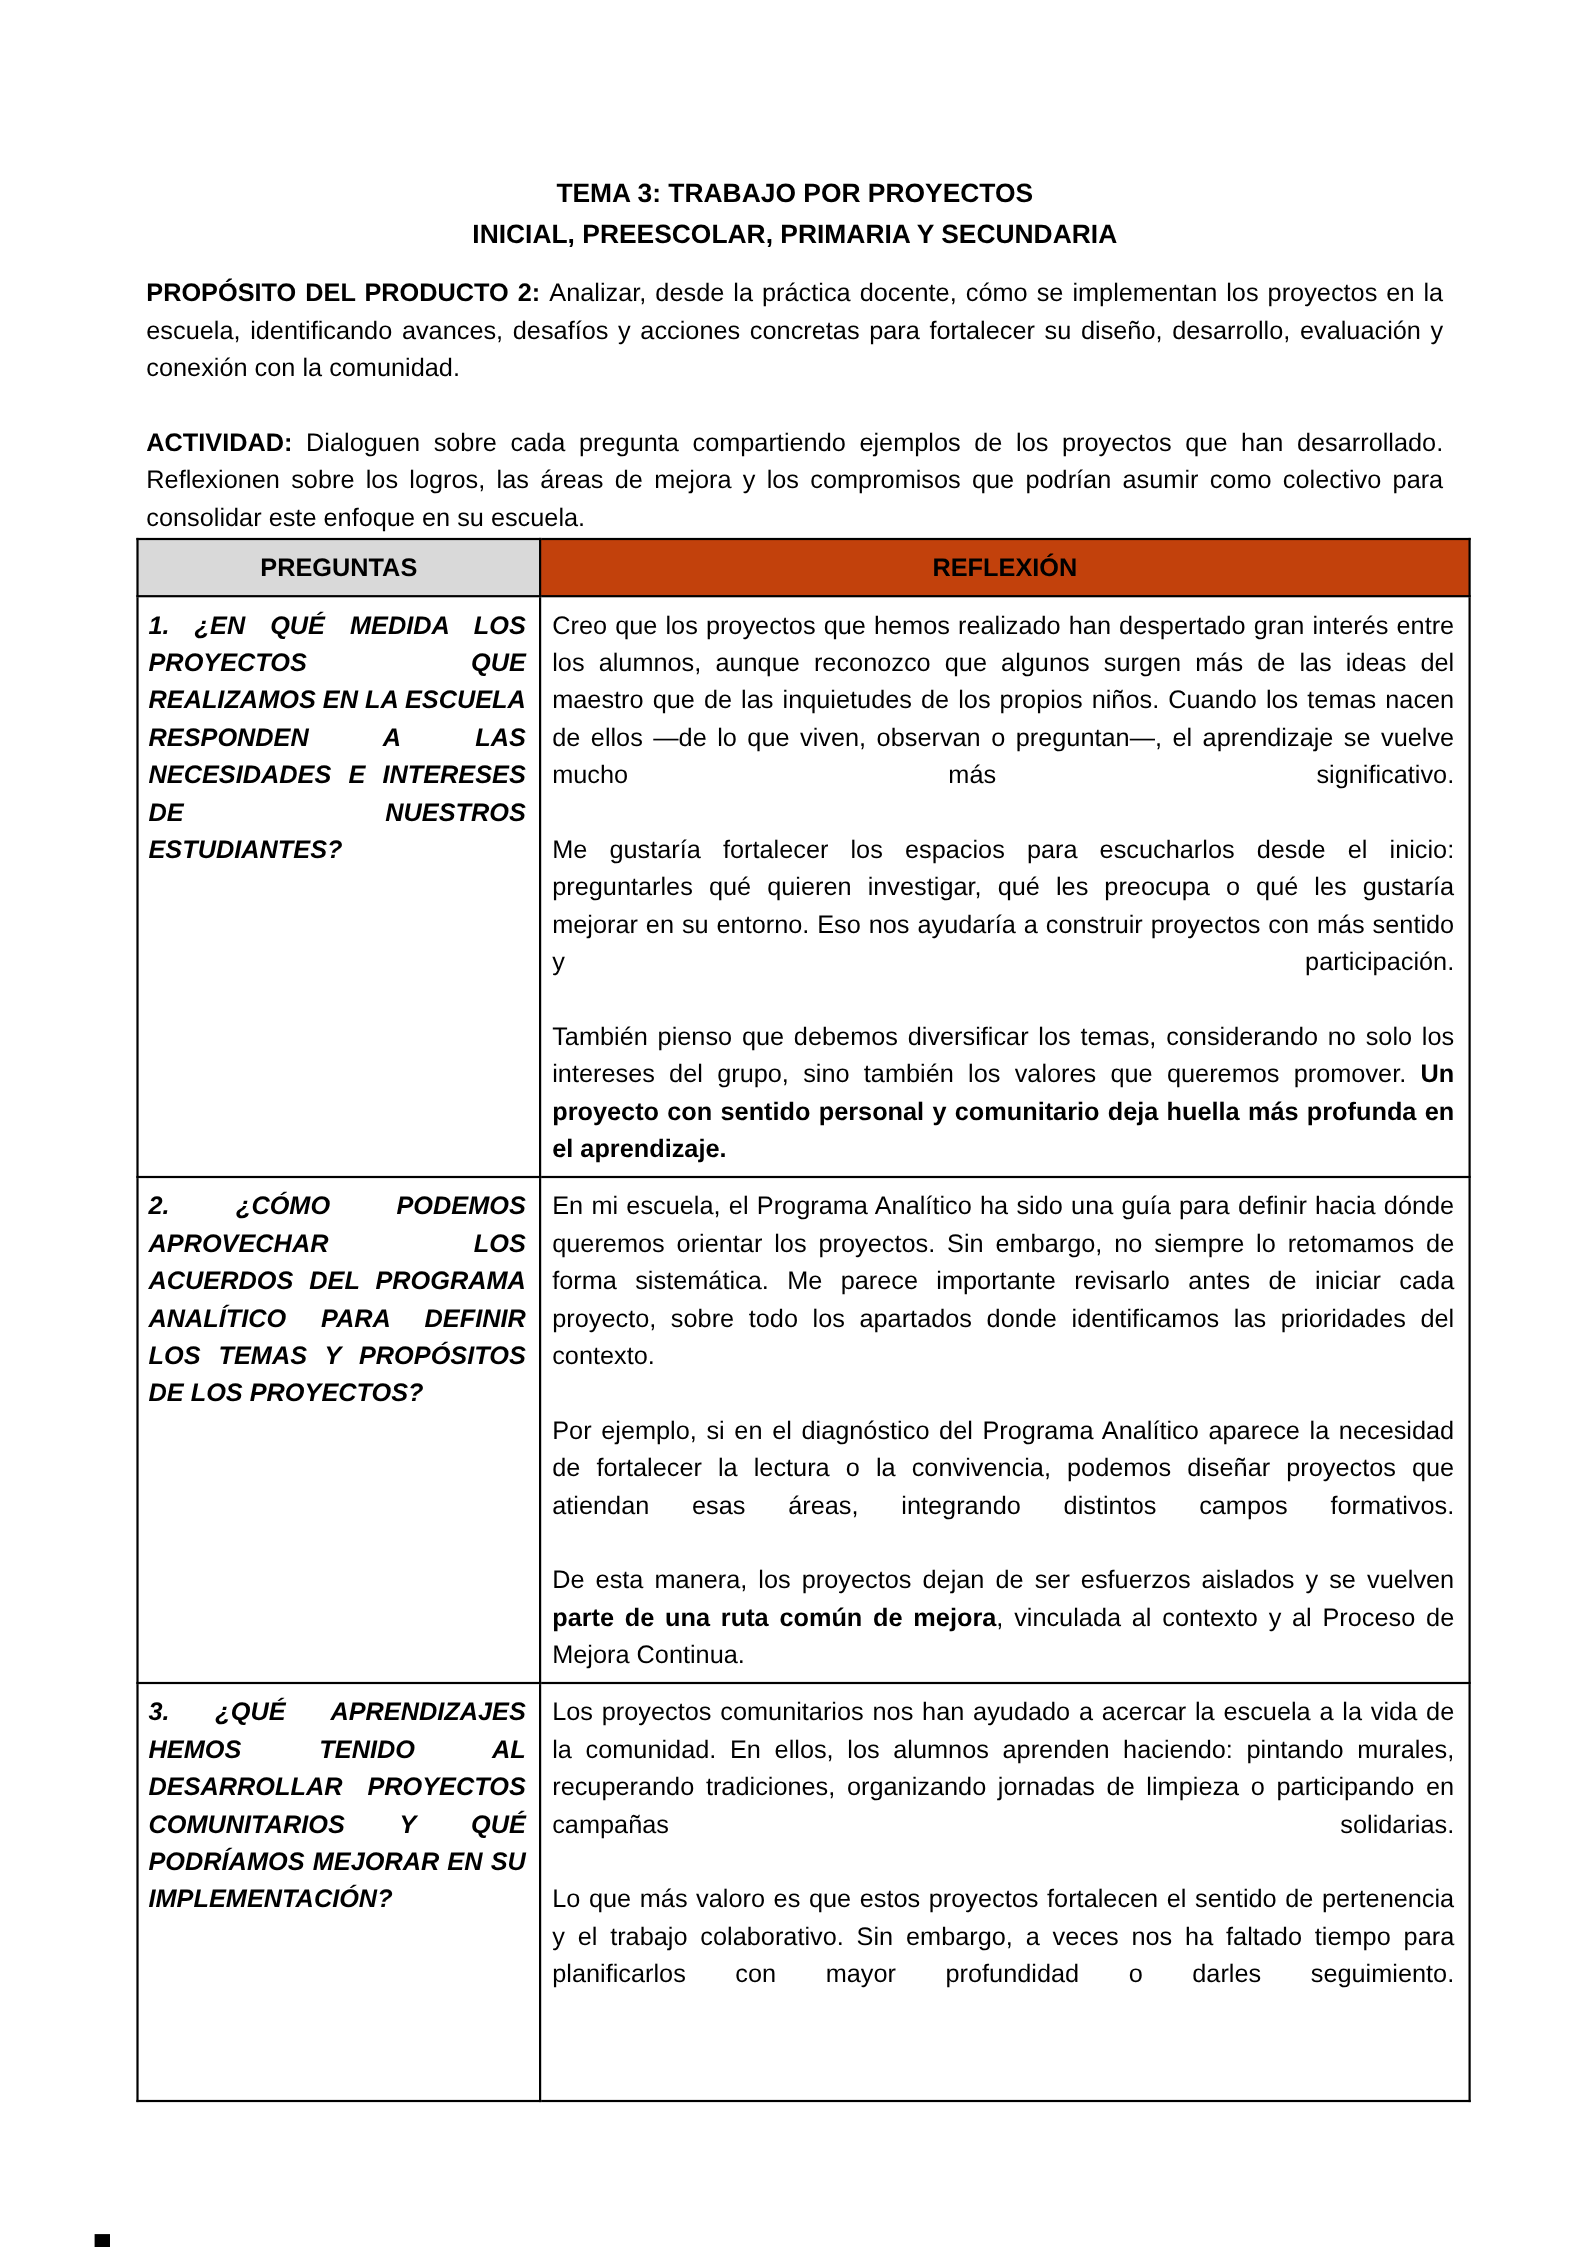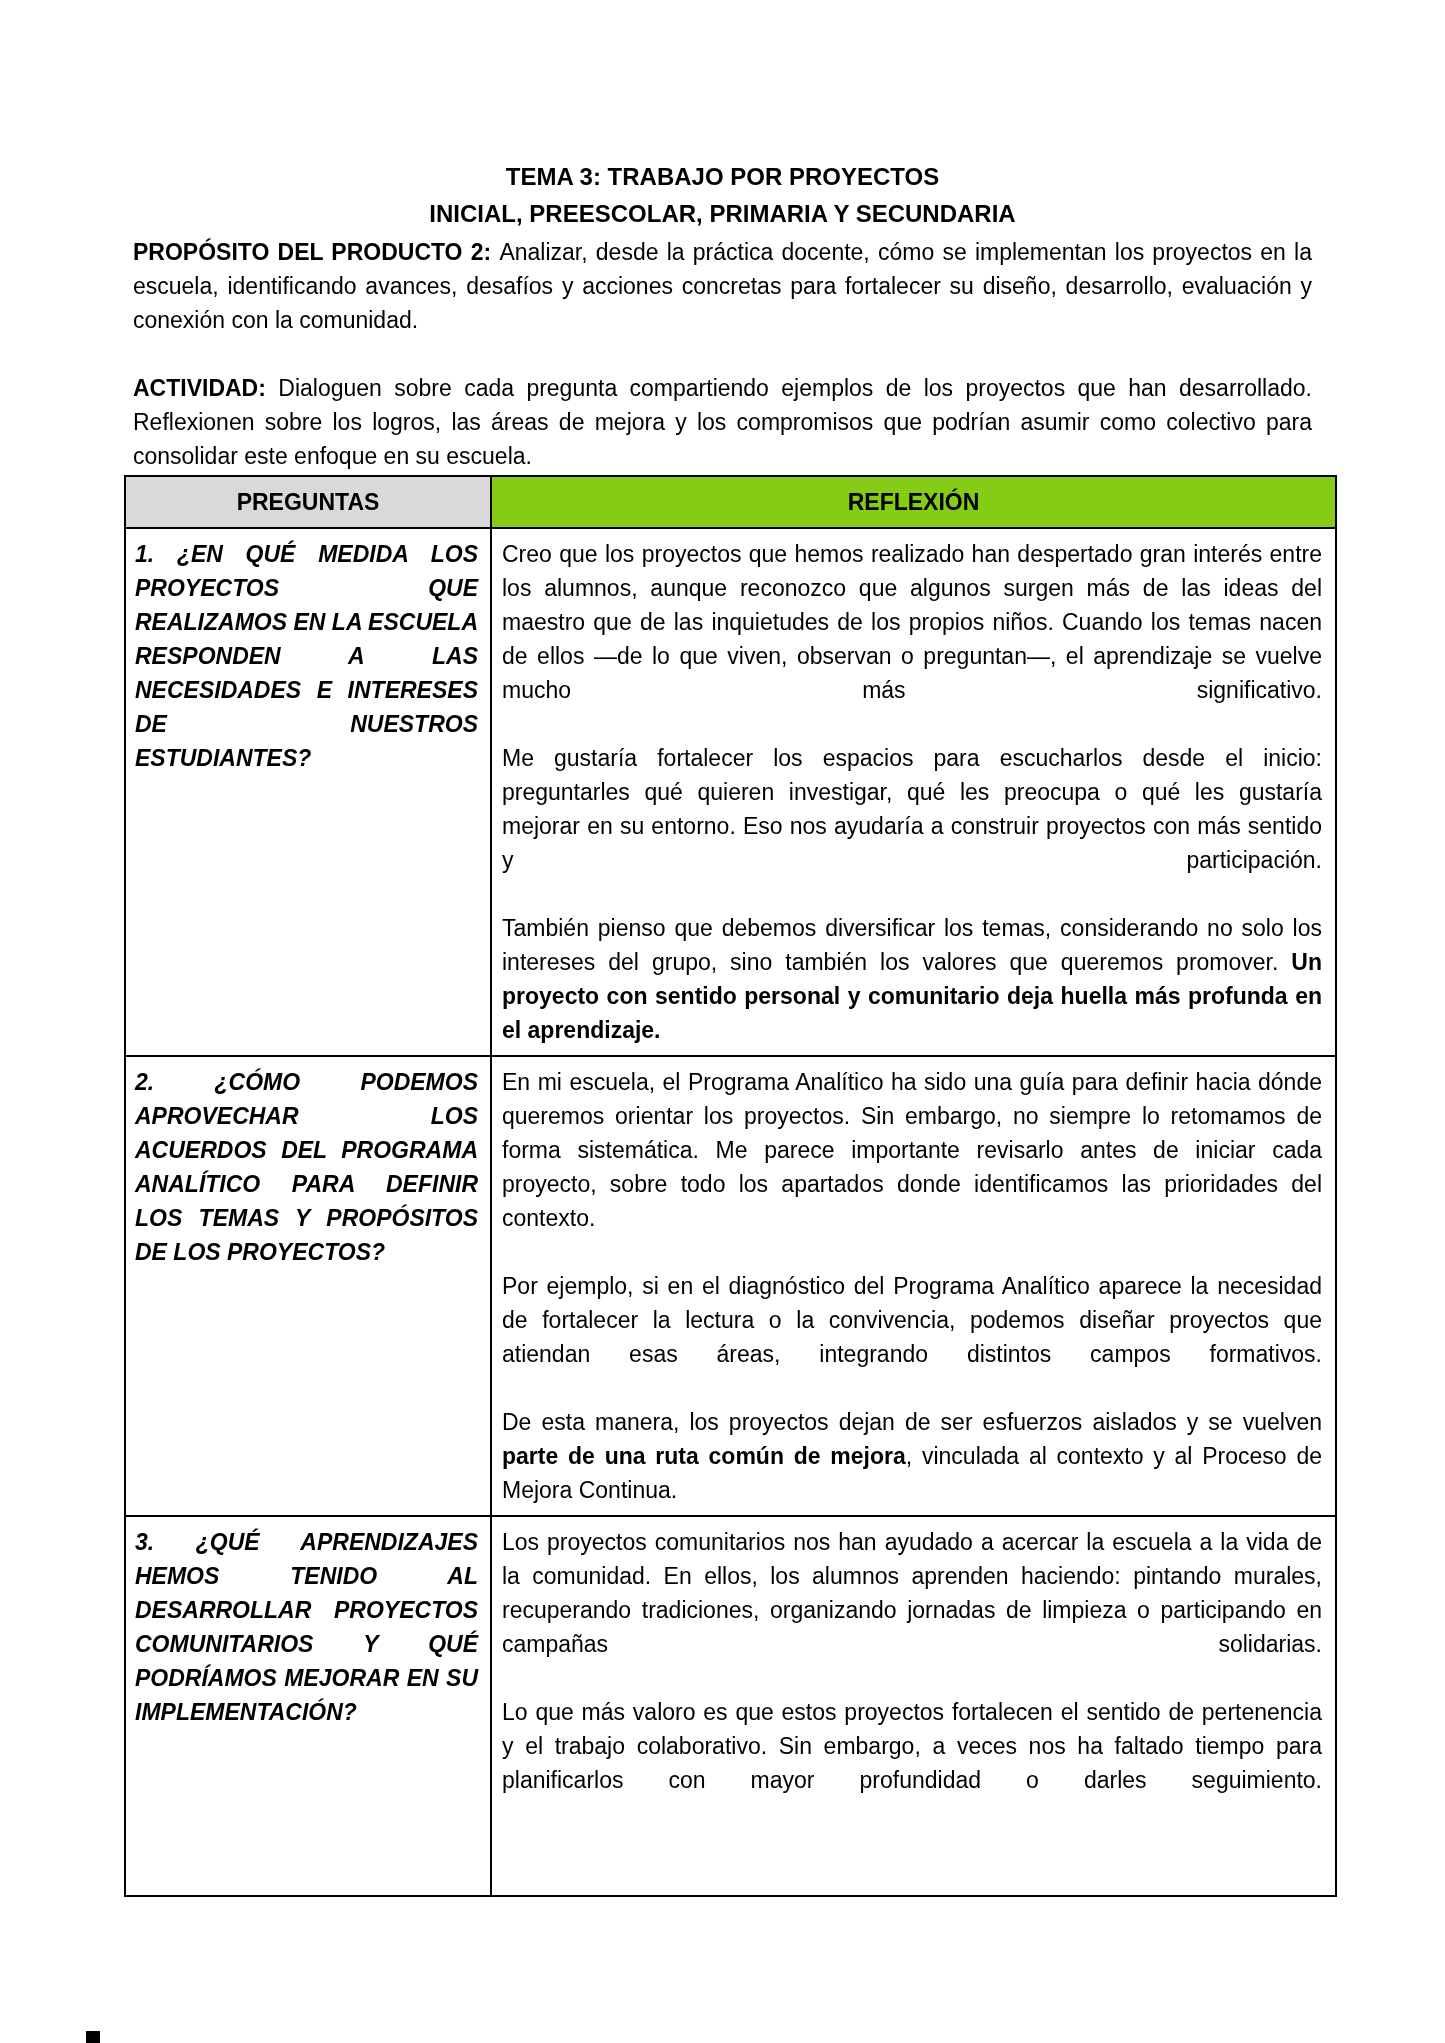--- a/index.html
+++ b/index.html
@@ -20,21 +20,21 @@
     top: 158px;
     width: 1179px;
   }
   .title, .subtitle {
     font-size: 24px;
     font-weight: bold;
     text-align: center;
     margin: 0;
     line-height: 37px;
   }
-  .intro { margin-top: 3px; }
+  .intro { margin-top: 17px; }
   .para {
     margin: 0;
     text-align: justify;
   }
   .para + .para { margin-top: 34px; }
   .posibles {
     font-weight: bold;
     margin: 0;
     text-align: left;
   }
@@ -93,21 +93,21 @@
 
 
     <table class="qa">
       <colgroup>
         <col style="width:366px">
         <col style="width:845px">
       </colgroup>
       <thead>
         <tr>
           <th style="background: rgb(217, 217, 217);">PREGUNTAS</th>
-          <th style="background: #84cc16;">REFLEXIÓN</th>
+          <th style="background: #c2410c;">REFLEXIÓN</th>
         </tr>
       </thead>
       <tbody>
           <tr>
             <td class="qcell">
               <p class="cell-para">1. ¿EN QUÉ MEDIDA LOS PROYECTOS QUE REALIZAMOS EN LA ESCUELA RESPONDEN A LAS NECESIDADES E INTERESES DE NUESTROS ESTUDIANTES?</p>
             </td>
             <td class="rcell">
               <p class="cell-para jlast"><span>Creo que los proyectos que hemos realizado han despertado gran interés entre los alumnos, aunque reconozco que algunos surgen más de las ideas del maestro que de las inquietudes de los propios niños. Cuando los temas nacen de ellos —de lo que viven, observan o preguntan—, el aprendizaje se vuelve mucho más significativo.</span></p>
               <p class="cell-para jlast"><span>Me gustaría fortalecer los espacios para escucharlos desde el inicio: preguntarles qué quieren investigar, qué les preocupa o qué les gustaría mejorar en su entorno. Eso nos ayudaría a construir proyectos con más sentido y participación.</span></p>

